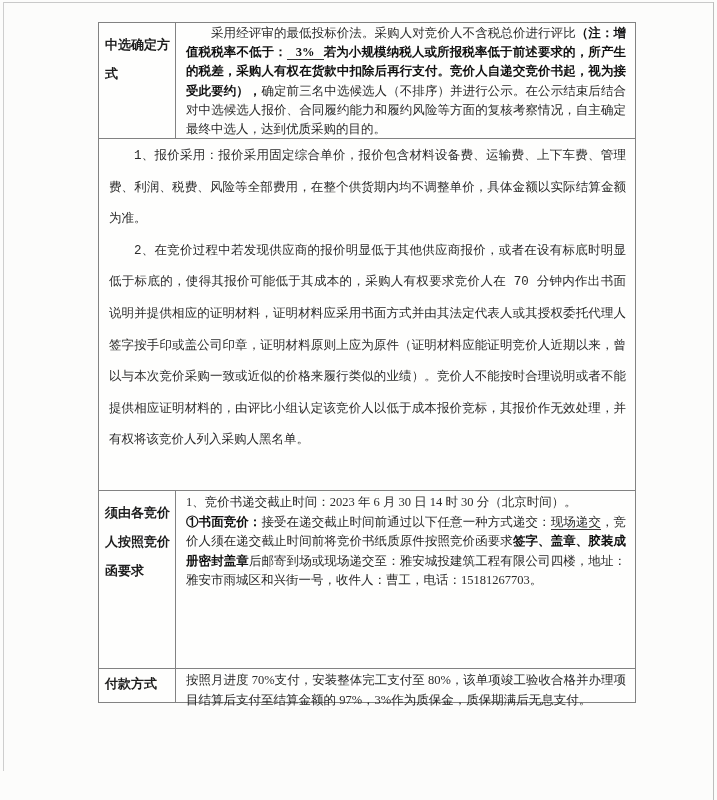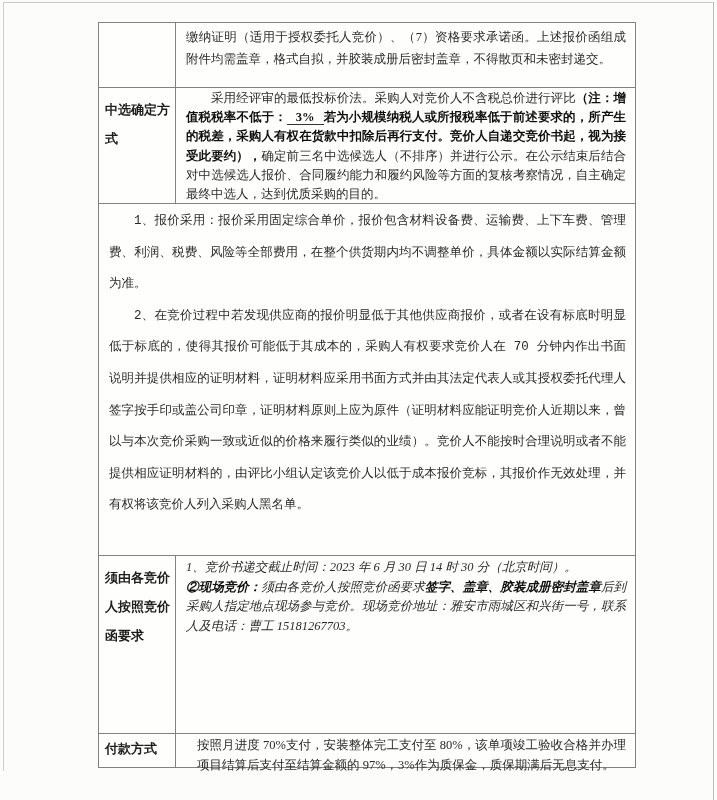--- a/index.html
+++ b/index.html
@@ -19,21 +19,21 @@
     position:absolute;left:98px;top:22px;width:538px;
     border:1px solid #828282;box-sizing:border-box;
     background:#fefefd;
   }
   .t-row{display:flex;box-sizing:border-box;border-bottom:1px solid #828282;}
   .t-row:last-child{border-bottom:none;}
   .row-0{height:65px;}
   .row-1{height:116px;}
   .row-2{height:352px;}
   .row-3{height:178px;}
-  .row-4{height:33px;gap:11px;}
+  .row-4{height:33px;}
 
   .label-cell{
     width:77px;flex:0 0 77px;box-sizing:border-box;
     border-right:1px solid #828282;
     font-size:13px;font-weight:bold;color:#1d1d1d;
     line-height:29px;padding:7px 4px 0 6px;
     letter-spacing:0;
   }
   .row-4 .label-cell{padding-top:5px;line-height:20px;}
   .row-2 .label-cell{padding-top:4px;}
@@ -41,65 +41,59 @@
   .content-cell{
     flex:1;box-sizing:border-box;
     font-size:12.5px;
     padding:2px 9px 0 10px;
     text-align:justify;text-justify:inter-ideograph;
     color:#2a2a2a;
   }
   .row-0 .content-cell{line-height:22px;padding-top:3px;}
   .row-1 .content-cell{line-height:19.2px;padding-top:1px;}
   .row-2 .content-cell{line-height:31.6px;padding-top:2px;font-family:Liberation Mono, monospace;}
-  .row-3 .content-cell{line-height:19.6px;padding-top:2px;font-style:italic;}
+  .row-3 .content-cell{line-height:19.6px;padding-top:2px;}
   .row-4 .content-cell{line-height:20px;padding-top:1px;}
 
   p{margin:0;padding:0;}
   .indent{text-indent:2em;}
   .b{font-weight:bold;color:#101010;}
   .u{border-bottom:1px solid #333;}
   .pad-sm{padding:0 9px;}
   .pad-md{padding:0 14px;}
 </style>
 </head>
 <body>
 
 <div class="frame-top"></div>
 <div class="frame-left"></div>
 <div class="frame-right"></div>
 
 <div class="bid-table">
 
-  <div class="t-row row-0">
-    <div class="label-cell"></div>
-    <div class="content-cell">
-      <p>缴纳证明（适用于授权委托人竞价）、（7）资格要求承诺函。上述报价函组成附件均需盖章，格式自拟，并胶装成册后密封盖章，不得散页和未密封递交。</p>
-    </div>
-  </div>
 
   <div class="t-row row-1">
     <div class="label-cell">中选确定方式</div>
     <div class="content-cell">
       <p class="indent"><span>采用经评审的最低投标价法。采购人对竞价人不含税总价进行评比</span><span class="b">（注：增值税税率不低于：</span><span class="b u pad-sm">3%</span><span class="b">若为小规模纳税人或所报税率低于前述要求的，所产生的税差，采购人有权在货款中扣除后再行支付。竞价人自递交竞价书起，视为接受此要约），</span><span>确定前三名中选候选人（不排序）并进行公示。在公示结束后结合对中选候选人报价、合同履约能力和履约风险等方面的复核考察情况，自主确定最终中选人，达到优质采购的目的。</span></p>
     </div>
   </div>
 
   <div class="t-row row-2">
     <div class="content-cell">
       <p class="indent">1、报价采用：报价采用固定综合单价，报价包含材料设备费、运输费、上下车费、管理费、利润、税费、风险等全部费用，在整个供货期内均不调整单价，具体金额以实际结算金额为准。</p>
       <p class="indent">2、在竞价过程中若发现供应商的报价明显低于其他供应商报价，或者在设有标底时明显低于标底的，使得其报价可能低于其成本的，采购人有权要求竞价人在 70 分钟内作出书面说明并提供相应的证明材料，证明材料应采用书面方式并由其法定代表人或其授权委托代理人签字按手印或盖公司印章，证明材料原则上应为原件（证明材料应能证明竞价人近期以来，曾以与本次竞价采购一致或近似的价格来履行类似的业绩）。竞价人不能按时合理说明或者不能提供相应证明材料的，由评比小组认定该竞价人以低于成本报价竞标，其报价作无效处理，并有权将该竞价人列入采购人黑名单。</p>
     </div>
   </div>
 
   <div class="t-row row-3">
     <div class="label-cell">须由各竞价人按照竞价函要求</div>
     <div class="content-cell">
       <p>1、竞价书递交截止时间：2023 年 6 月 30 日 14 时 30 分（北京时间）。</p>
-      <p><span class="b">②现场竞价：</span><span>须由各竞价人按照竞价函要求</span><span class="b">签字、盖章、胶装成册密封盖章</span><span>后到采购人指定地点现场参与竞价。现场竞价地址：雅安市雨城区和兴街一号，联系人及电话：曹工 15181267703。</span></p>
+      <p><span class="b">①书面竞价：</span><span>接受在递交截止时间前通过以下任意一种方式递交：</span><span class="u">现场递交</span><span>，竞价人须在递交截止时间前将竞价书纸质原件按照竞价函要求</span><span class="b">签字、盖章、胶装成册密封盖章</span><span>后邮寄到场或现场递交至：雅安城投建筑工程有限公司四楼，地址：雅安市雨城区和兴街一号，收件人：曹工，电话：15181267703。</span></p>
     </div>
   </div>
 
   <div class="t-row row-4">
     <div class="label-cell">付款方式</div>
     <div class="content-cell">
       <p>按照月进度 70%支付，安装整体完工支付至 80%，该单项竣工验收合格并办理项目结算后支付至结算金额的 97%，3%作为质保金，质保期满后无息支付。</p>
     </div>
   </div>
 

